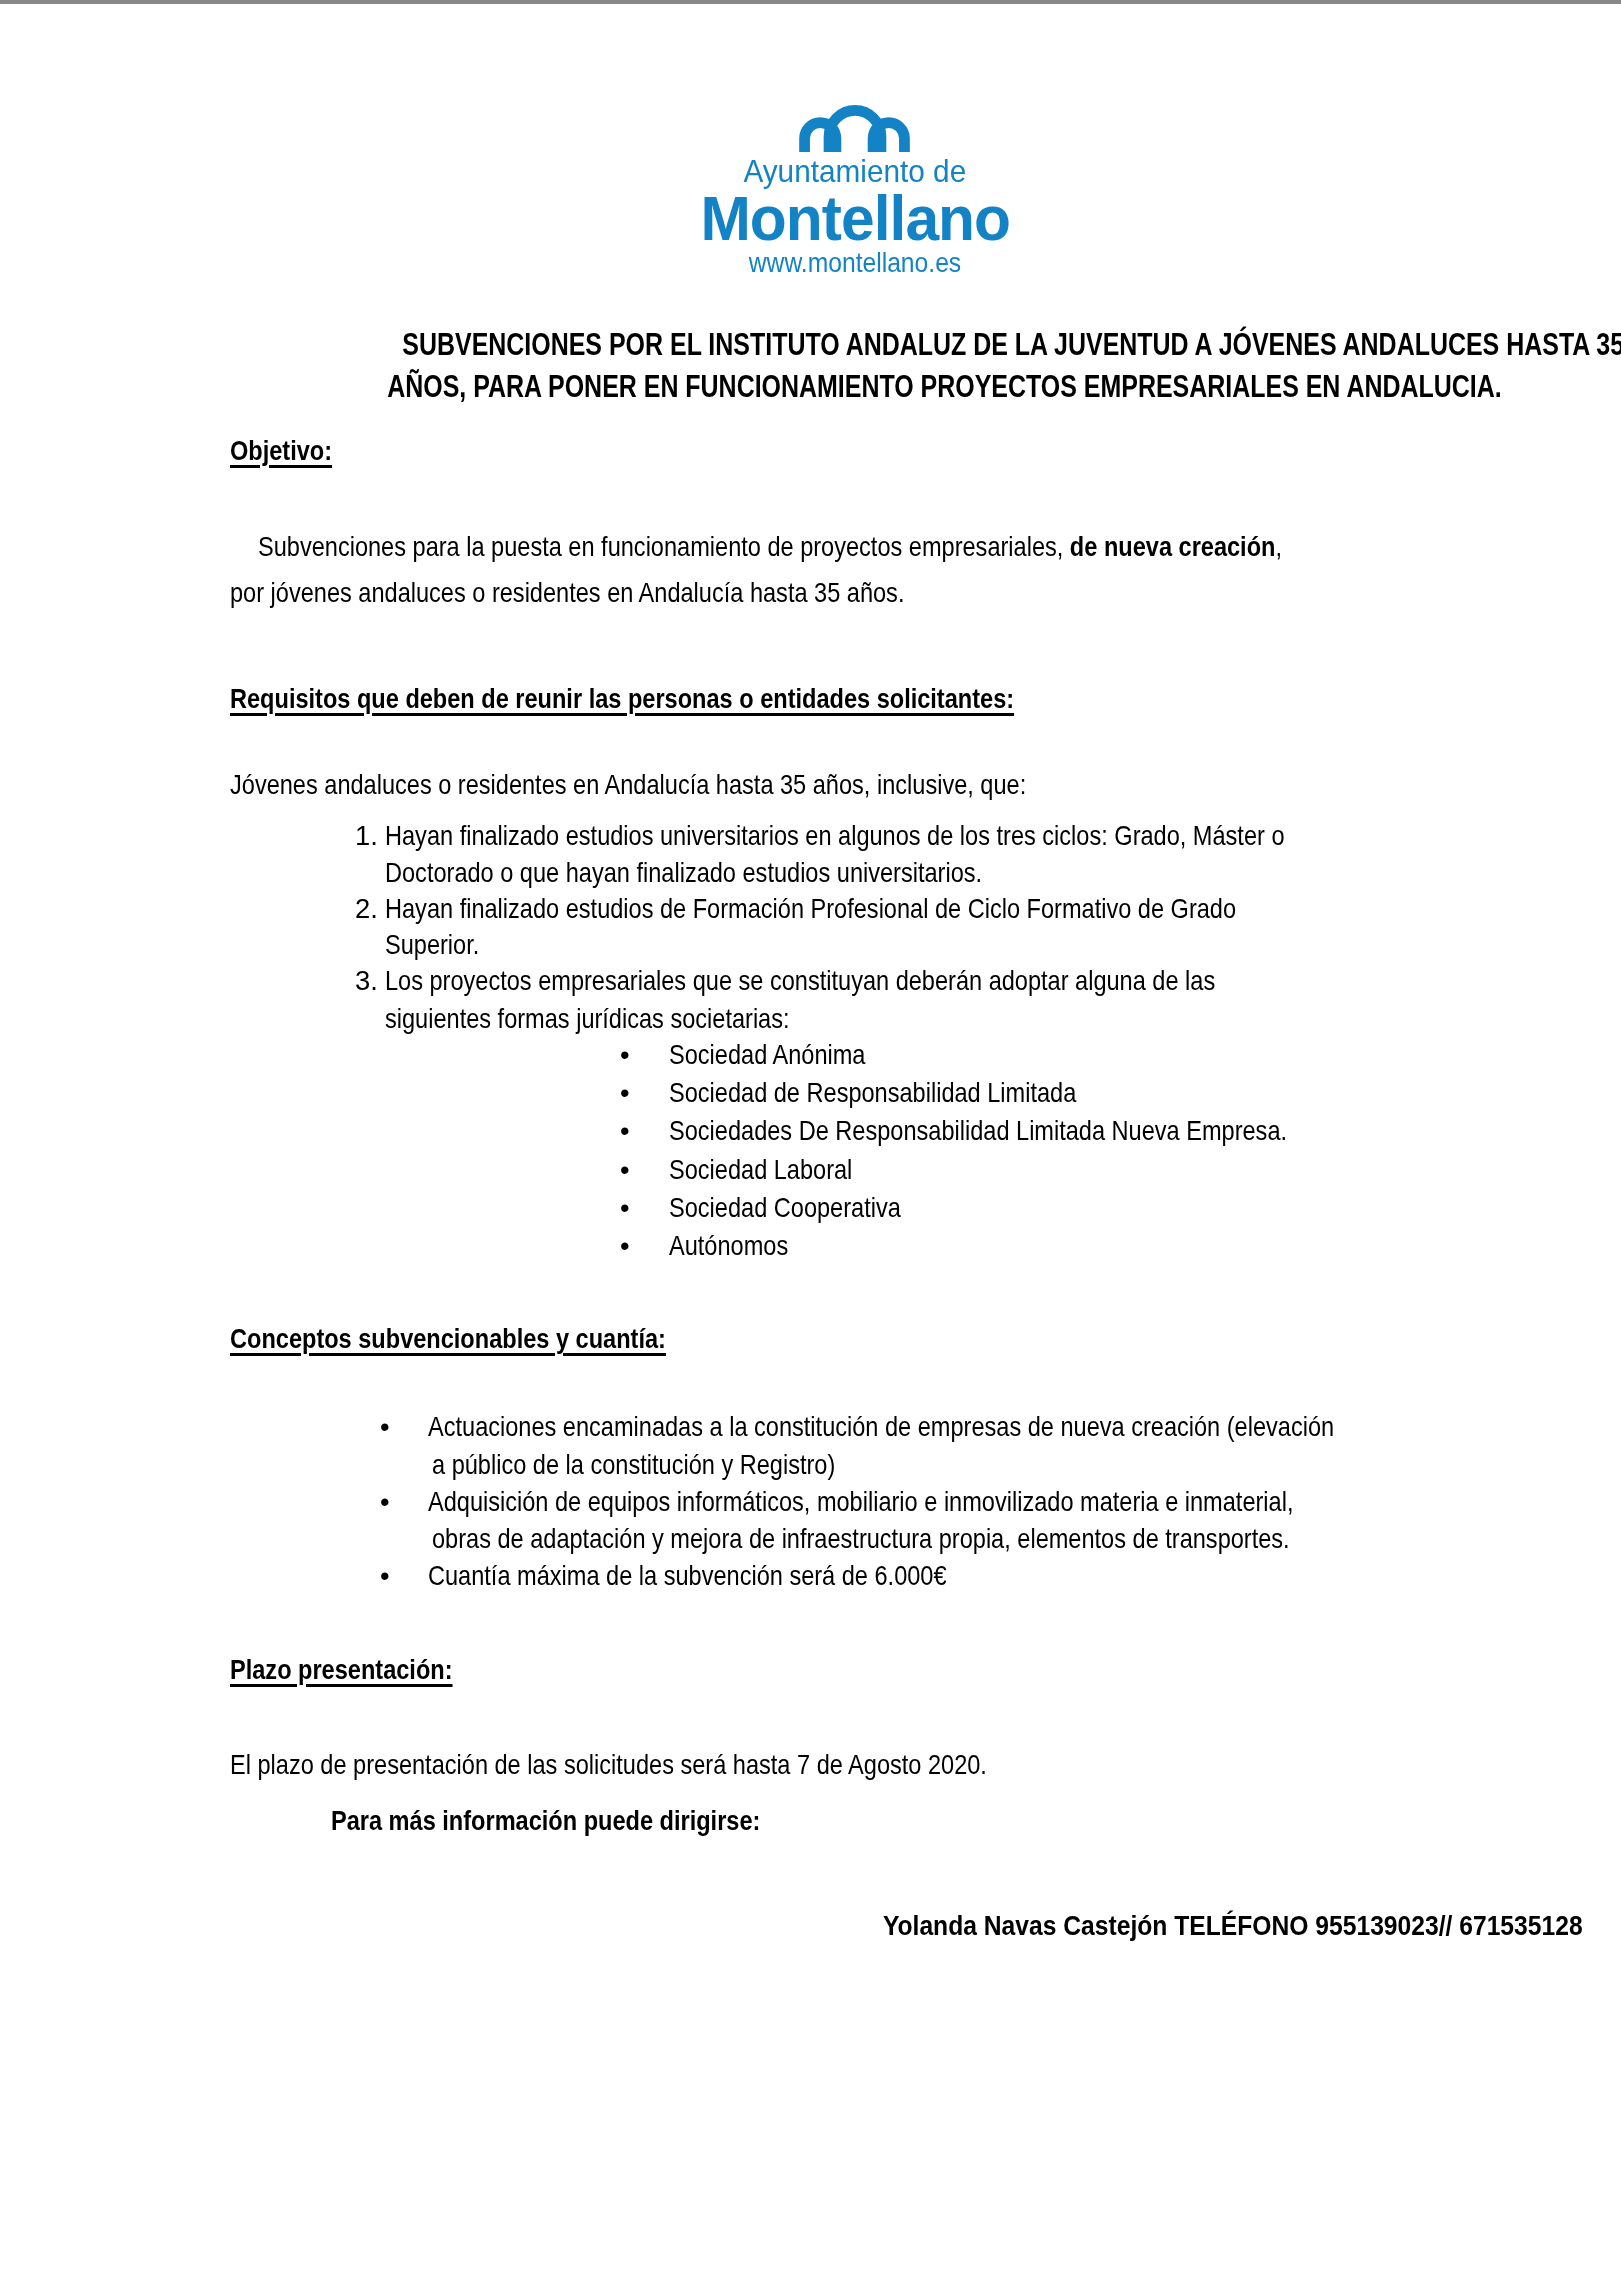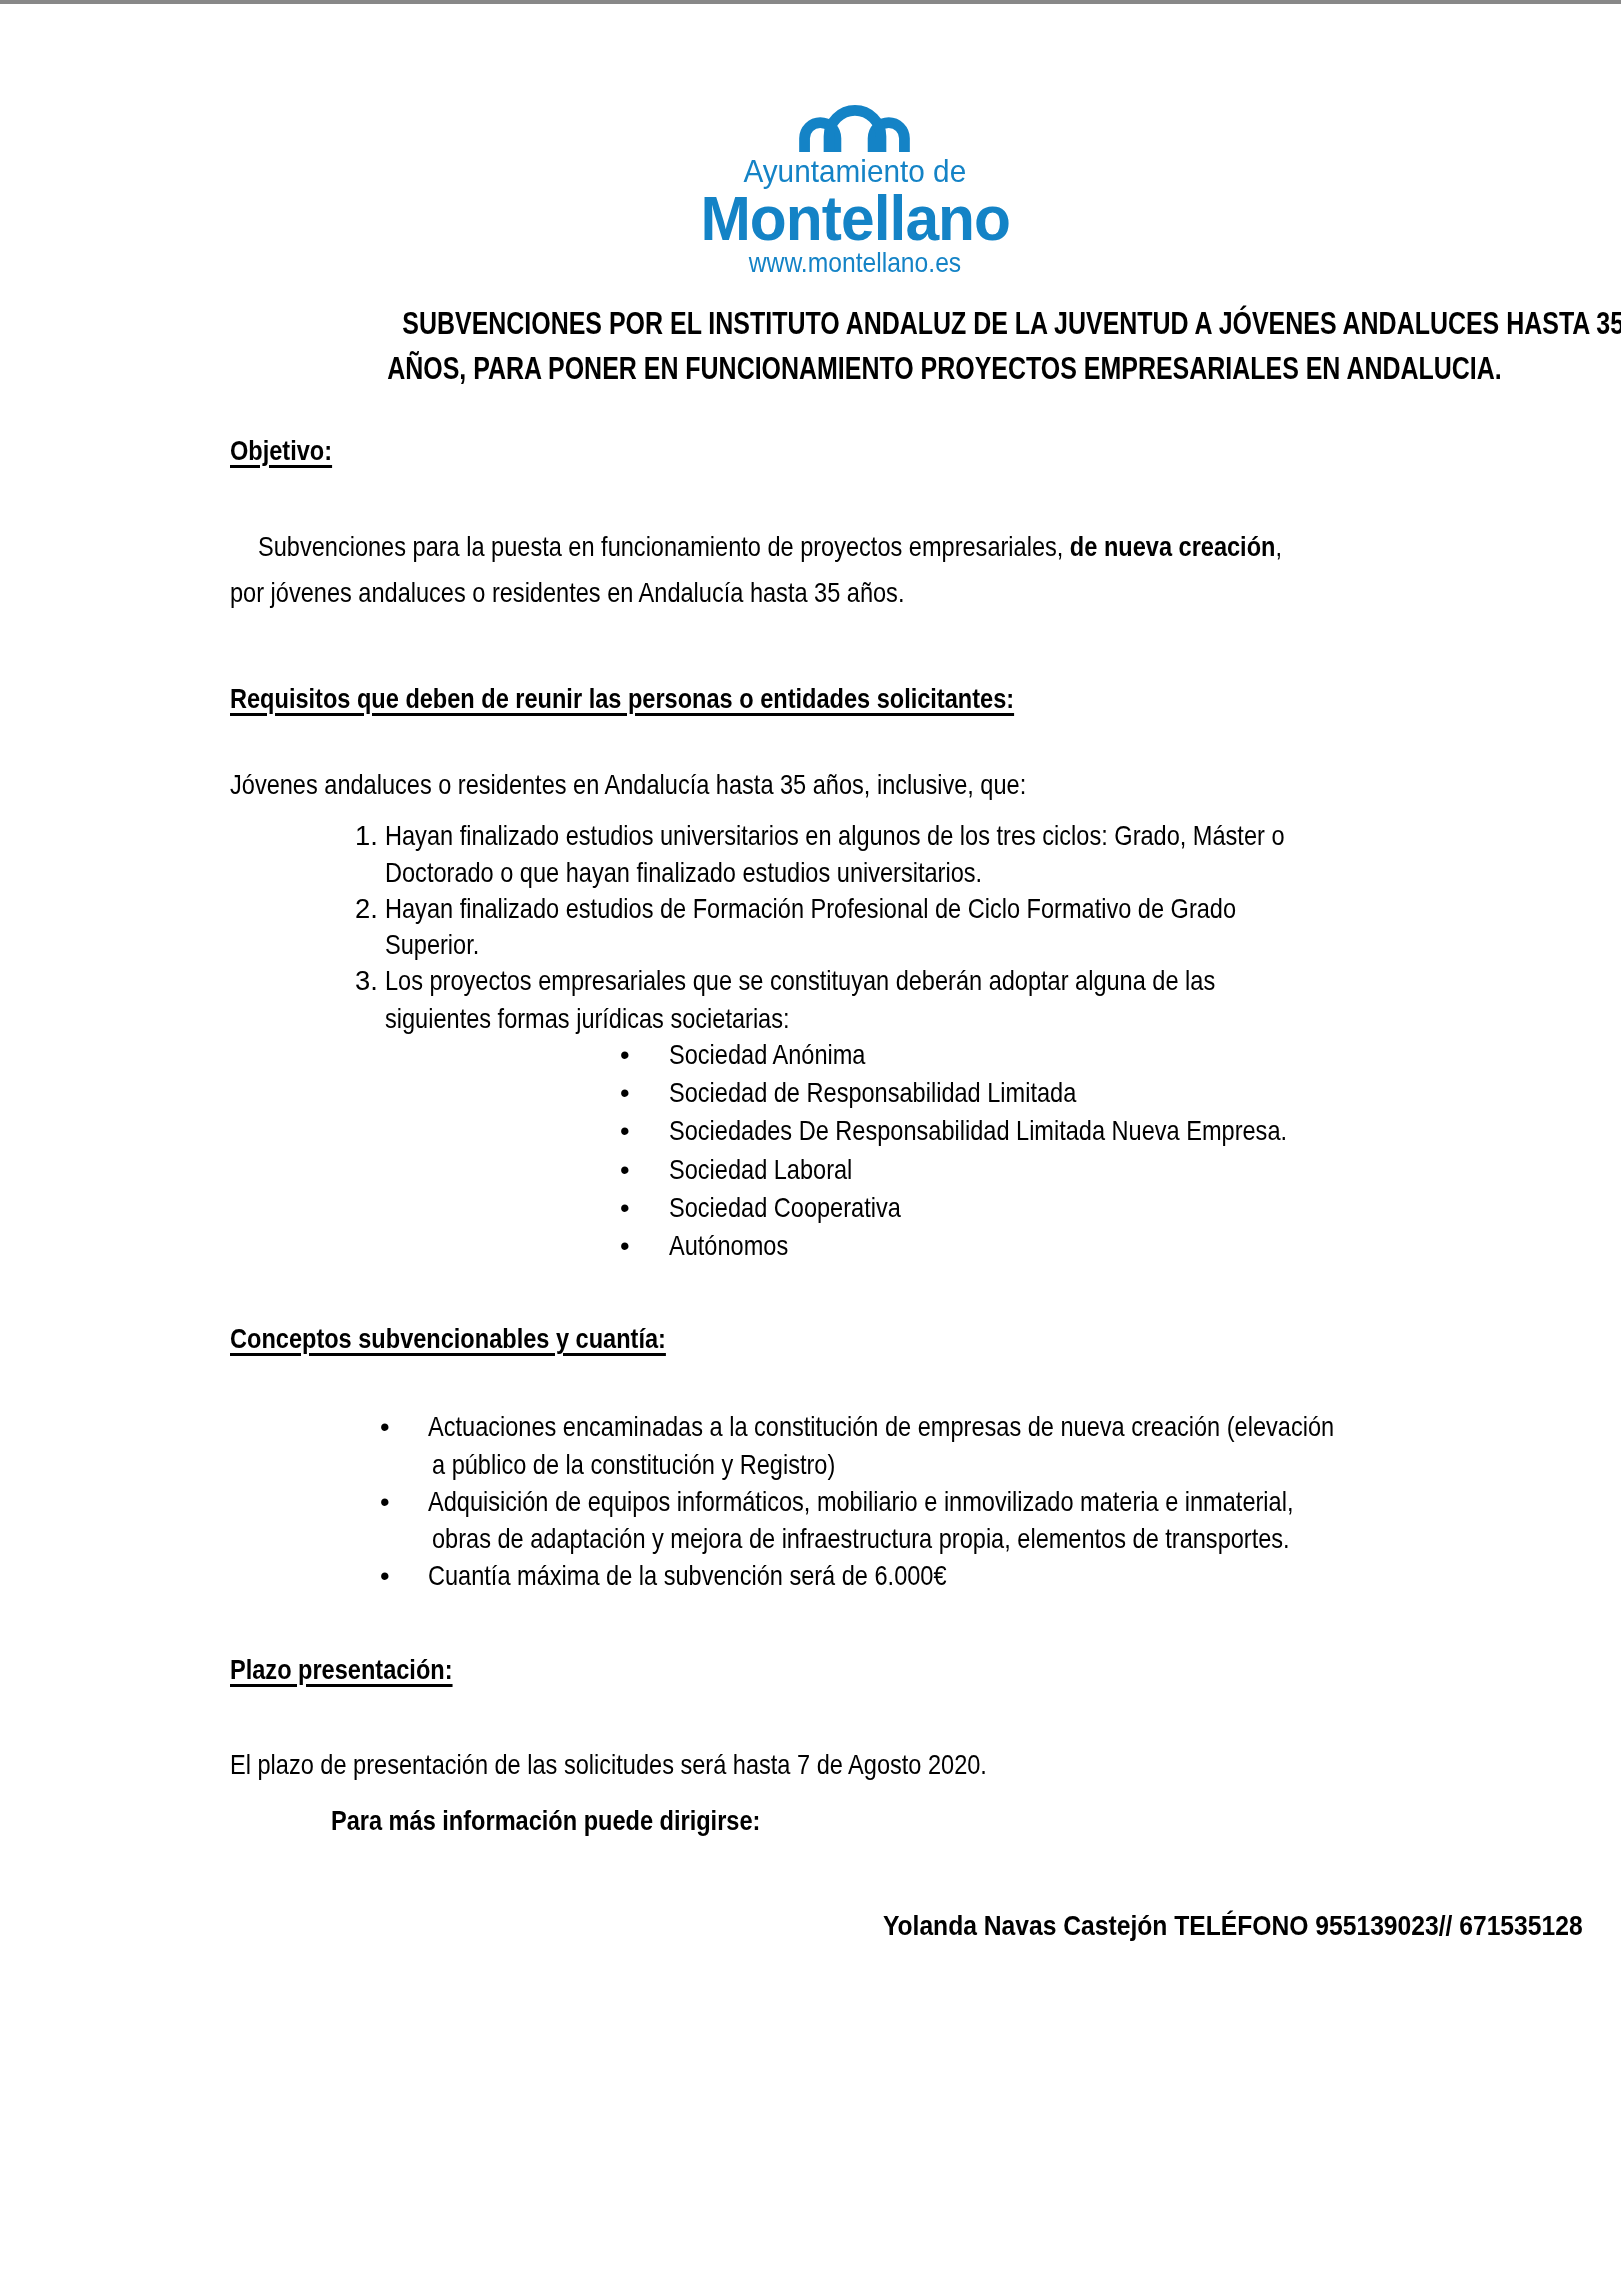--- a/index.html
+++ b/index.html
@@ -38,24 +38,24 @@
   <div class="ctr blue" style="top:151px;font-size:32px;">
     <span class="cx" style="transform:scaleX(.93)">Ayuntamiento de</span>
   </div>
   <div class="ctr blue" style="top:245px;font-size:27.4px;">
     <span class="cx" style="transform:scaleX(.9)">www.montellano.es</span>
   </div>
   <div class="ctr blue b" style="top:183px;font-size:63px;letter-spacing:-1px;">
     <span class="cx" style="transform:scaleX(.96)">Montellano</span>
   </div>
 
-  <div class="ctr b" style="top:303px;font-size:32px;">
+  <div class="ctr b" style="top:324px;font-size:32px;">
     <span class="cx" style="transform:scaleX(.78)">SUBVENCIONES POR EL INSTITUTO ANDALUZ DE LA JUVENTUD A JÓVENES ANDALUCES HASTA 35</span>
   </div>
-  <div class="ctr b" style="top:348px;font-size:32px;">
+  <div class="ctr b" style="top:366px;font-size:32px;">
     <span class="cx" style="transform:scaleX(.78)">AÑOS, PARA PONER EN FUNCIONAMIENTO PROYECTOS EMPRESARIALES EN ANDALUCIA.</span>
   </div>
 
   <div class="ln hd" style="left:230px;top:433px;">Objetivo:</div>
 
   <div class="ln" style="left:258px;top:529px;">
     <span>Subvenciones para la puesta en funcionamiento de proyectos empresariales, </span><b>de nueva creación</b><span>,</span>
   </div>
   <div class="ln" style="left:230px;top:575px;">por jóvenes andaluces o residentes en Andalucía hasta 35 años.</div>
 

